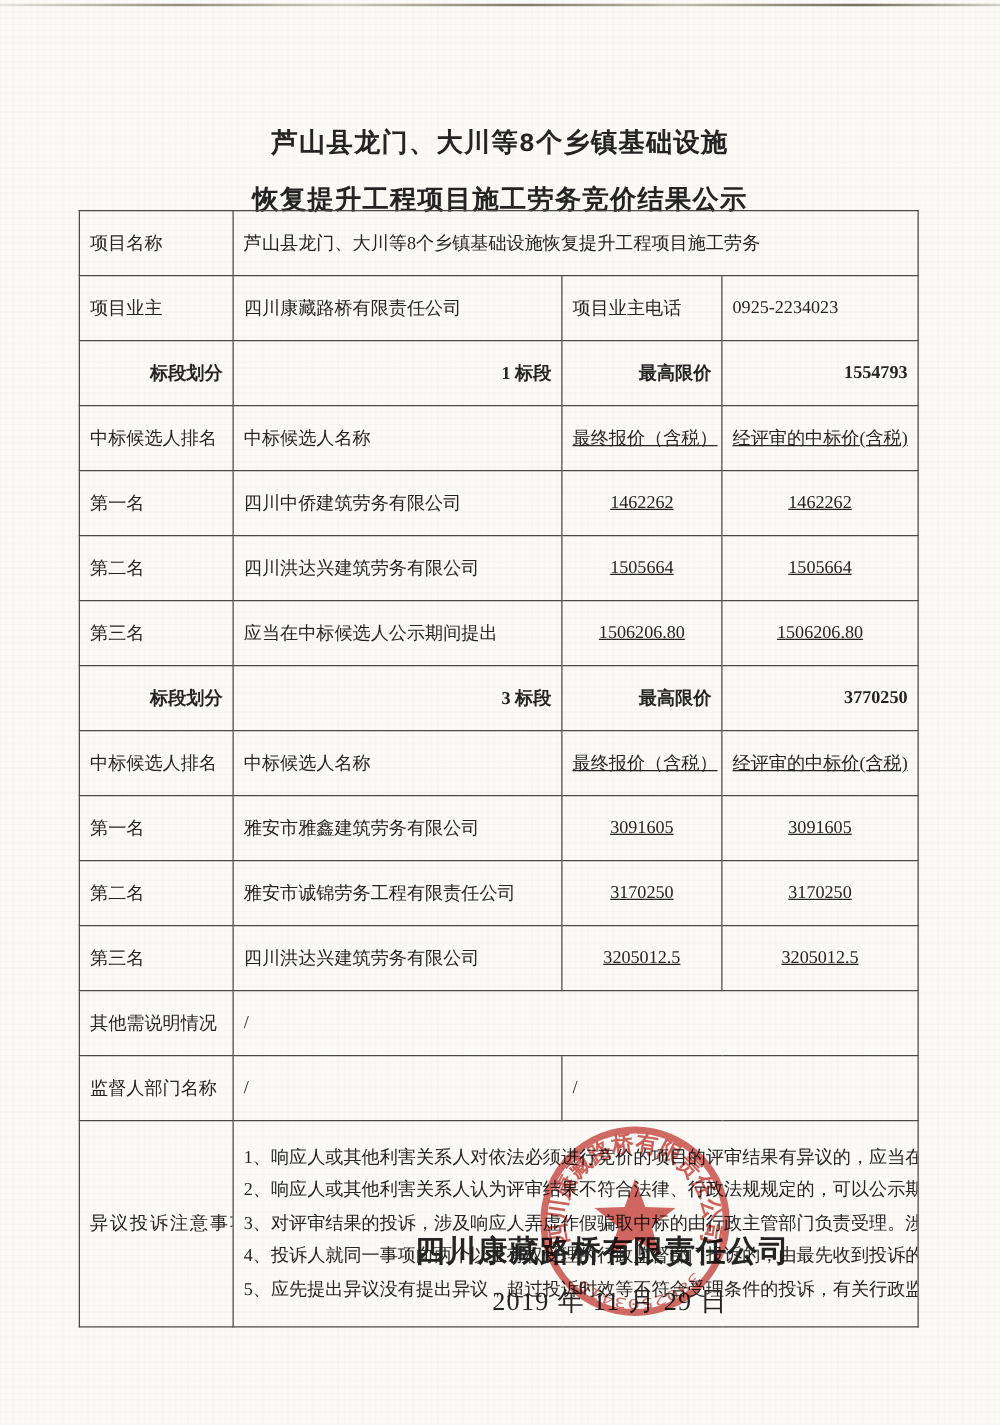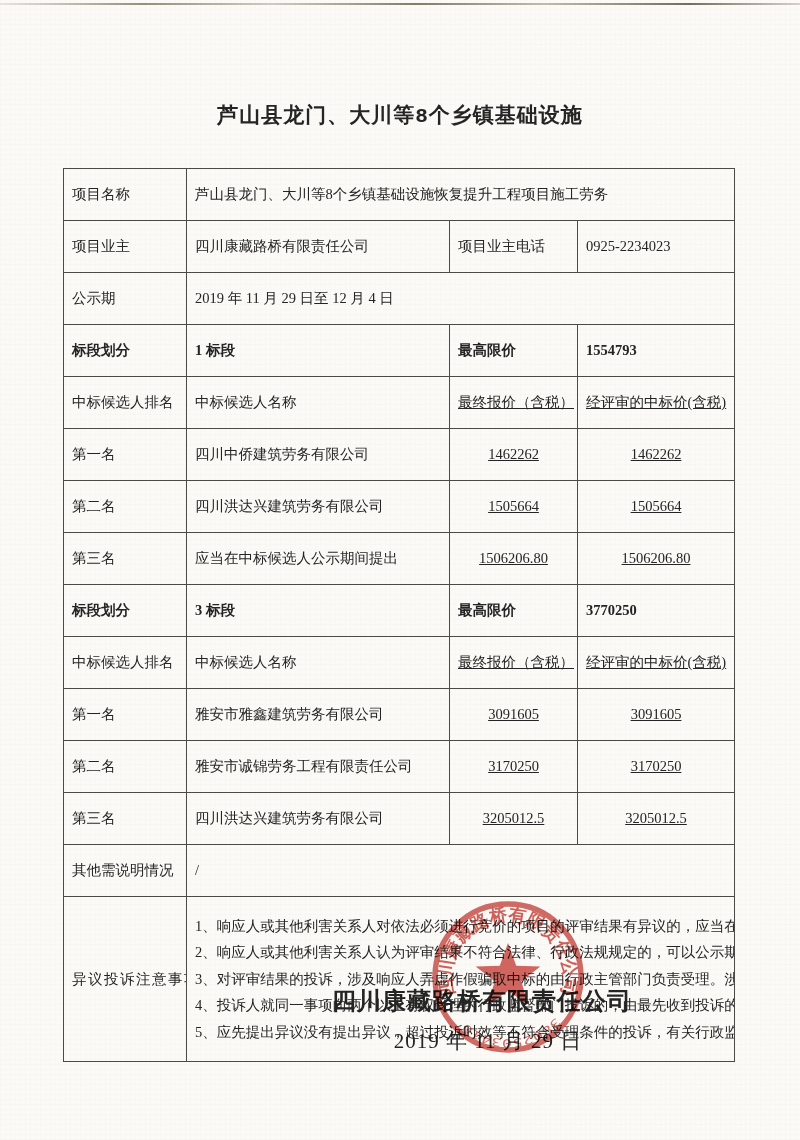--- a/index.html
+++ b/index.html
@@ -25,63 +25,60 @@
     position:absolute;top:168px;left:63px;width:671px;
     border-collapse:collapse;table-layout:fixed;
     font-size:14.5px;
   }
   table.doc td{
     border:1px solid #4c4a46;height:28px;padding:16px 8px;
     box-sizing:border-box;overflow:hidden;white-space:nowrap;
     vertical-align:middle;
   }
   table.doc tr.slim td{height:41px;}
-  table.doc tr.bold td{font-weight:bold;}
+  table.doc tr.bold td{font-weight:bold;text-align:right;}
   td.center{text-align:center;text-decoration:underline;}
   td.notice-label{white-space:normal;letter-spacing:1.5px;line-height:27px;vertical-align:middle;}
   td.notice-body{white-space:normal;padding:5px 10px 4px 10px;vertical-align:top;}
   td.notice-body p{margin:0;line-height:26.4px;text-align:justify;font-size:14.5px;}
   .sig{position:absolute;top:985px;left:482px;transform:translateX(-50%);
     font-weight:bold;font-size:24px;letter-spacing:1px;white-space:nowrap;}
   .date{position:absolute;top:1027px;left:488px;transform:translateX(-50%);
     font-size:21px;letter-spacing:1px;white-space:nowrap;}
   .seal{position:absolute;left:408px;top:877px;width:200px;height:200px;
     mix-blend-mode:multiply;opacity:.88;}
 </style>
 </head>
 <body>
 
 <div class="paper">
   <div class="scan-edge"></div>
 
   <div class="titles">
     <div>芦山县龙门、大川等8个乡镇基础设施</div>
+    <div>恢复提升工程项目施工劳务竞价结果公示</div>
   </div>
 
   <table class="doc">
     <colgroup>
         <col style="width:123px">
         <col style="width:263px">
         <col style="width:128px">
         <col style="width:157px">
       </colgroup>
     <tbody>
         <tr>
       <td>项目名称</td>
       <td colspan="3">芦山县龙门、大川等8个乡镇基础设施恢复提升工程项目施工劳务</td>
     </tr>
     <tr>
       <td>项目业主</td>
       <td>四川康藏路桥有限责任公司</td>
       <td>项目业主电话</td>
       <td>0925-2234023</td>
-    </tr>
-    <tr>
-      <td>公示期</td>
-      <td colspan="3">2019 年 11 月 29 日至 12 月 4 日</td>
     </tr>
     <tr class="bold">
       <td>标段划分</td>
       <td>1 标段</td>
       <td>最高限价</td>
       <td>1554793</td>
     </tr>
     <tr>
       <td>中标候选人排名</td>
       <td>中标候选人名称</td>
@@ -133,20 +130,25 @@
     <tr>
       <td>第三名</td>
       <td>四川洪达兴建筑劳务有限公司</td>
       <td class="center">3205012.5</td>
       <td class="center">3205012.5</td>
     </tr>
     <tr class="slim">
       <td>其他需说明情况</td>
       <td colspan="3">/</td>
     </tr>
+    <tr class="slim">
+      <td>监督人部门名称</td>
+      <td>/</td>
+      <td colspan="2">/</td>
+    </tr>
     <tr>
       <td class="notice-label">异议投诉注意事项</td>
       <td colspan="3" class="notice-body">
         <p>1、响应人或其他利害关系人对依法必须进行竞价的项目的评审结果有异议的，应当在中标候选人公示期间提出。采购人应当自收到异议之日起 3 日内作出答复；作出答复前，应当暂停采购活动。</p>
         <p>2、响应人或其他利害关系人认为评审结果不符合法律、行政法规规定的，可以公示期向有关行政监督部门进行投诉。投诉前应当先向谈判人提出异议，异议答复期间不计算在前款规定的期限内。投诉书应当符合《建设工程项目招标投标活动投诉处理办法》规定。</p>
         <p>3、对评审结果的投诉，涉及响应人弄虚作假骗取中标的由行政主管部门负责受理。涉及评审错误或评审无效的由项目审批部门负责受理。</p>
         <p>4、投诉人就同一事项向两个以上有权受理的行政监督部门投诉的，由最先收到投诉的行政监督部门负责处理。</p>
         <p>5、应先提出异议没有提出异议，超过投诉时效等不符合受理条件的投诉，有关行政监督部门不予受理；投诉人故意捏造事实、伪造证明材料或以非法手段取得证明材料进行投诉，给他人造成损失的，依法承担赔偿责任。</p>
       </td>
     </tr>

